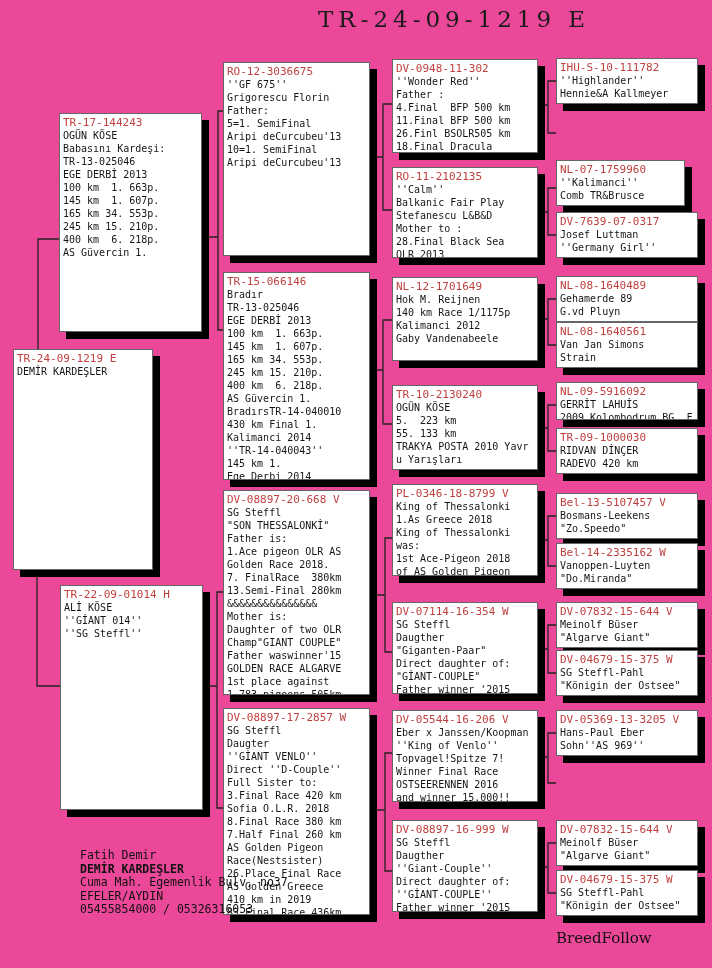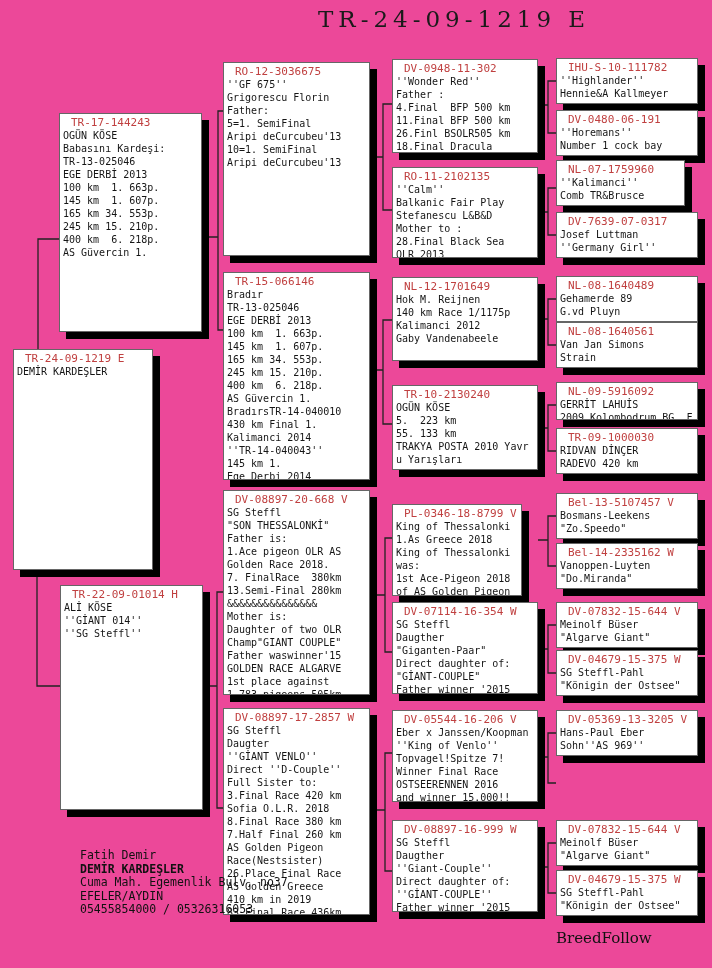--- a/index.html
+++ b/index.html
@@ -2,21 +2,21 @@
 <html><head>
 <meta charset="utf-8">
 <style>
   html,body{margin:0;padding:0;background:#ffffff;}
   .page{position:relative;width:712px;height:968px;background:#ec4899;overflow:hidden;
         font-family:"DejaVu Sans Mono","Liberation Mono",monospace;}
   .title{position:absolute;left:318px;top:6px;font-family:"DejaVu Serif","Liberation Serif",serif;
          font-size:23px;letter-spacing:5px;color:#1a1a1a;white-space:pre;}
   .box{position:absolute;background:#ffffff;border:1px solid #666;box-shadow:7px 7px 0 #000;
        padding:2px 3px;box-sizing:border-box;overflow:hidden;}
-  .ring{color:#c04040;font-size:11px;line-height:13px;white-space:pre;margin-left:8px;}
+  .ring{color:#c04040;font-size:11px;line-height:13px;white-space:pre;}
   .info{color:#151515;font-size:10px;line-height:13px;white-space:pre;}
   svg.connectors{position:absolute;left:0;top:0;pointer-events:none;}
   .owner{position:absolute;left:80px;top:849px;font-size:11.5px;line-height:13.5px;color:#111;}
   .owner .b{font-weight:bold;}
   .brand{position:absolute;left:556px;top:929px;font-family:"DejaVu Serif","Liberation Serif",serif;
          font-size:15px;color:#111;}
 </style>
 </head>
 <body>
 
@@ -160,21 +160,21 @@
 Gaby Vandenabeele</div>
   </div>
   <div class="box" style="left:392px;top:385px;width:146px;height:85px">
     <div class="ring">TR-10-2130240</div>
     <div class="info">OGÜN KÖSE
 5.  223 km
 55. 133 km
 TRAKYA POSTA 2010 Yavr
 u Yarışları</div>
   </div>
-  <div class="box" style="left:392px;top:504px;width:130px;height:92px">
+  <div class="box" style="left:392px;top:484px;width:146px;height:92px">
     <div class="ring">PL-0346-18-8799 V</div>
     <div class="info">King of Thessalonki
 1.As Greece 2018
 King of Thessalonki
 was:
 1st Ace-Pigeon 2018
 of AS Golden Pigeon</div>
   </div>
   <div class="box" style="left:392px;top:602px;width:146px;height:92px">
     <div class="ring">DV-07114-16-354 W</div>
@@ -202,25 +202,20 @@
 Direct daughter of:
 ''GİANT-COUPLE''
 Father winner '2015</div>
   </div>
 
   <div class="box" style="left:556px;top:58px;width:142px;height:46px">
     <div class="ring">IHU-S-10-111782</div>
     <div class="info">''Highlander''
 Hennie&amp;A Kallmeyer</div>
   </div>
-  <div class="box" style="left:556px;top:110px;width:142px;height:46px">
-    <div class="ring">DV-0480-06-191</div>
-    <div class="info">''Horemans''
-Number 1 cock bay</div>
-  </div>
   <div class="box" style="left:556px;top:160px;width:129px;height:46px">
     <div class="ring">NL-07-1759960</div>
     <div class="info">''Kalimanci''
 Comb TR&amp;Brusce</div>
   </div>
   <div class="box" style="left:556px;top:212px;width:142px;height:46px">
     <div class="ring">DV-7639-07-0317</div>
     <div class="info">Josef Luttman
 ''Germany Girl''</div>
   </div>

